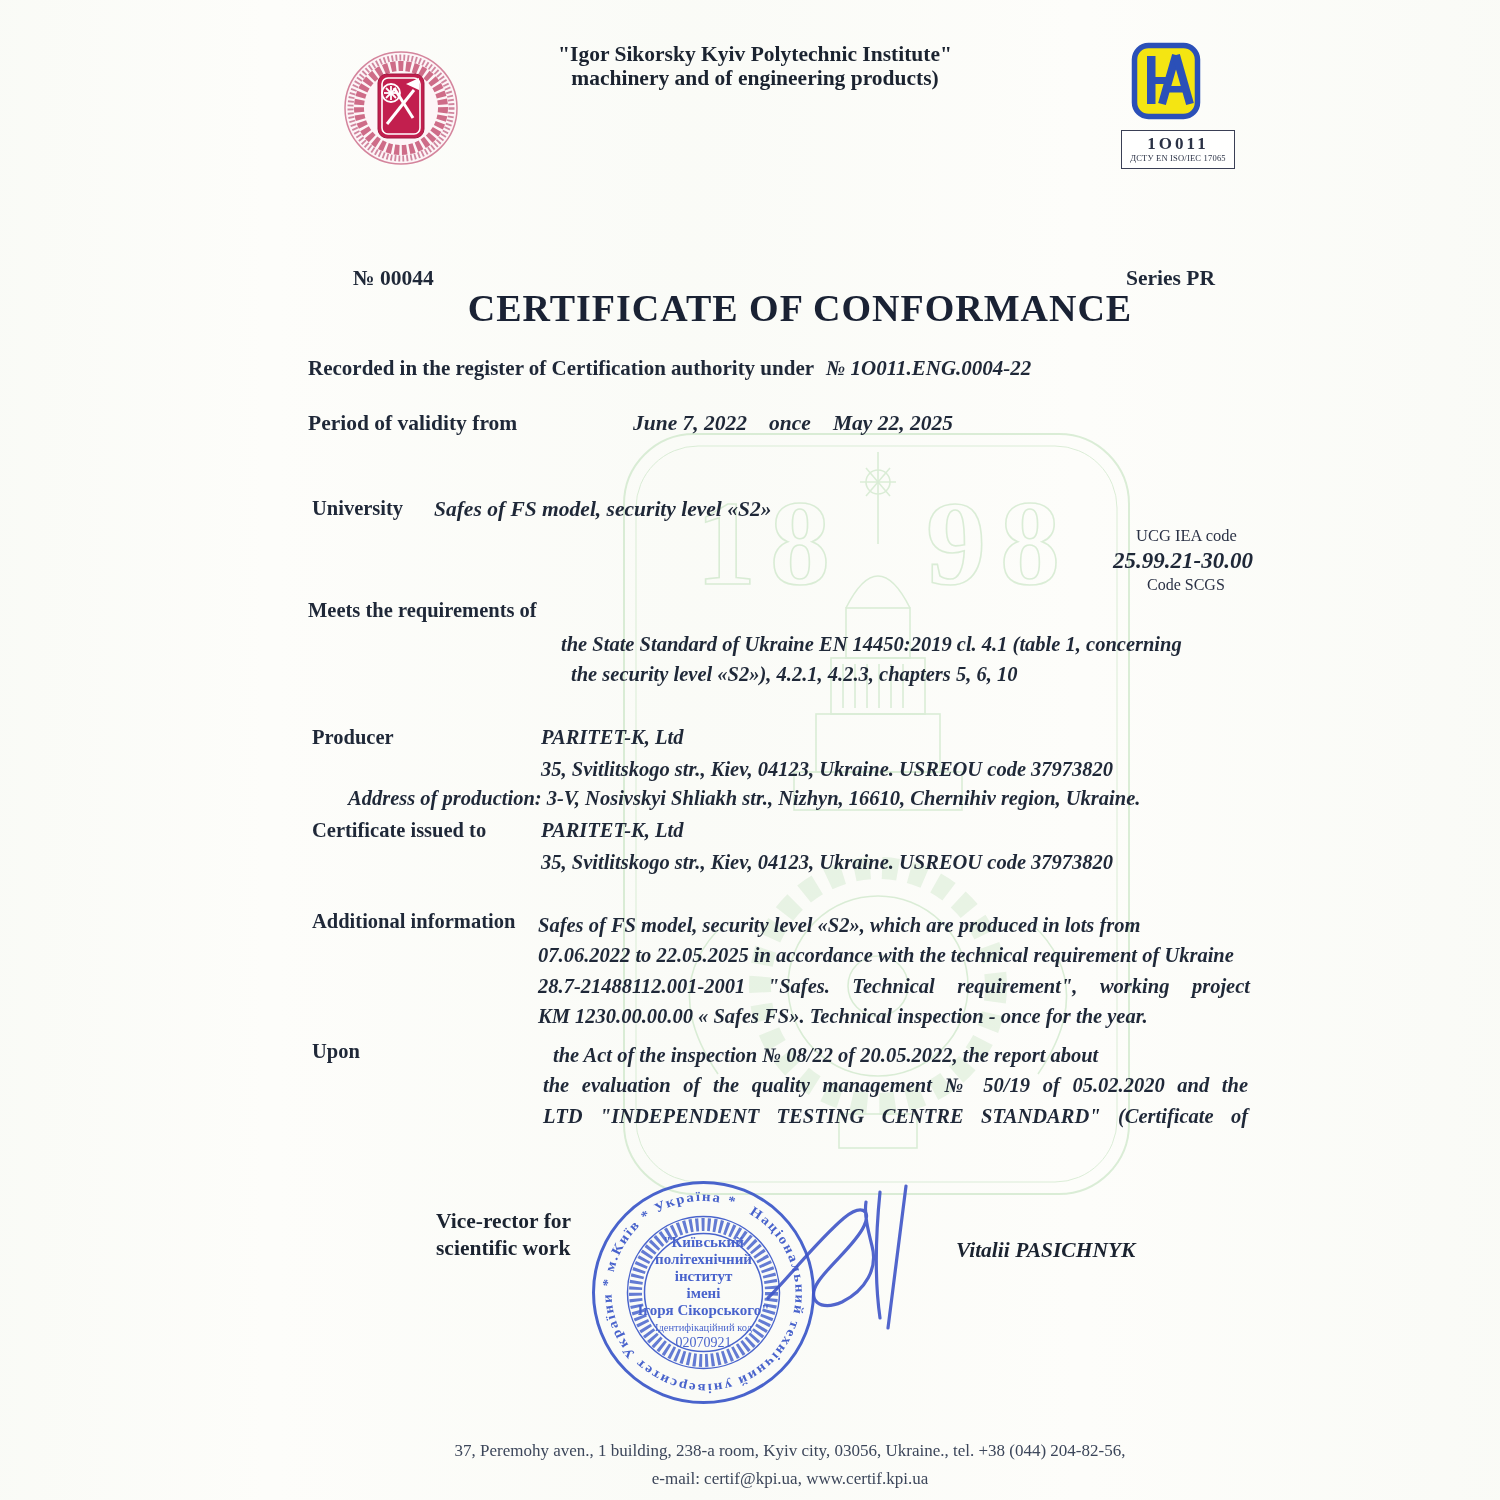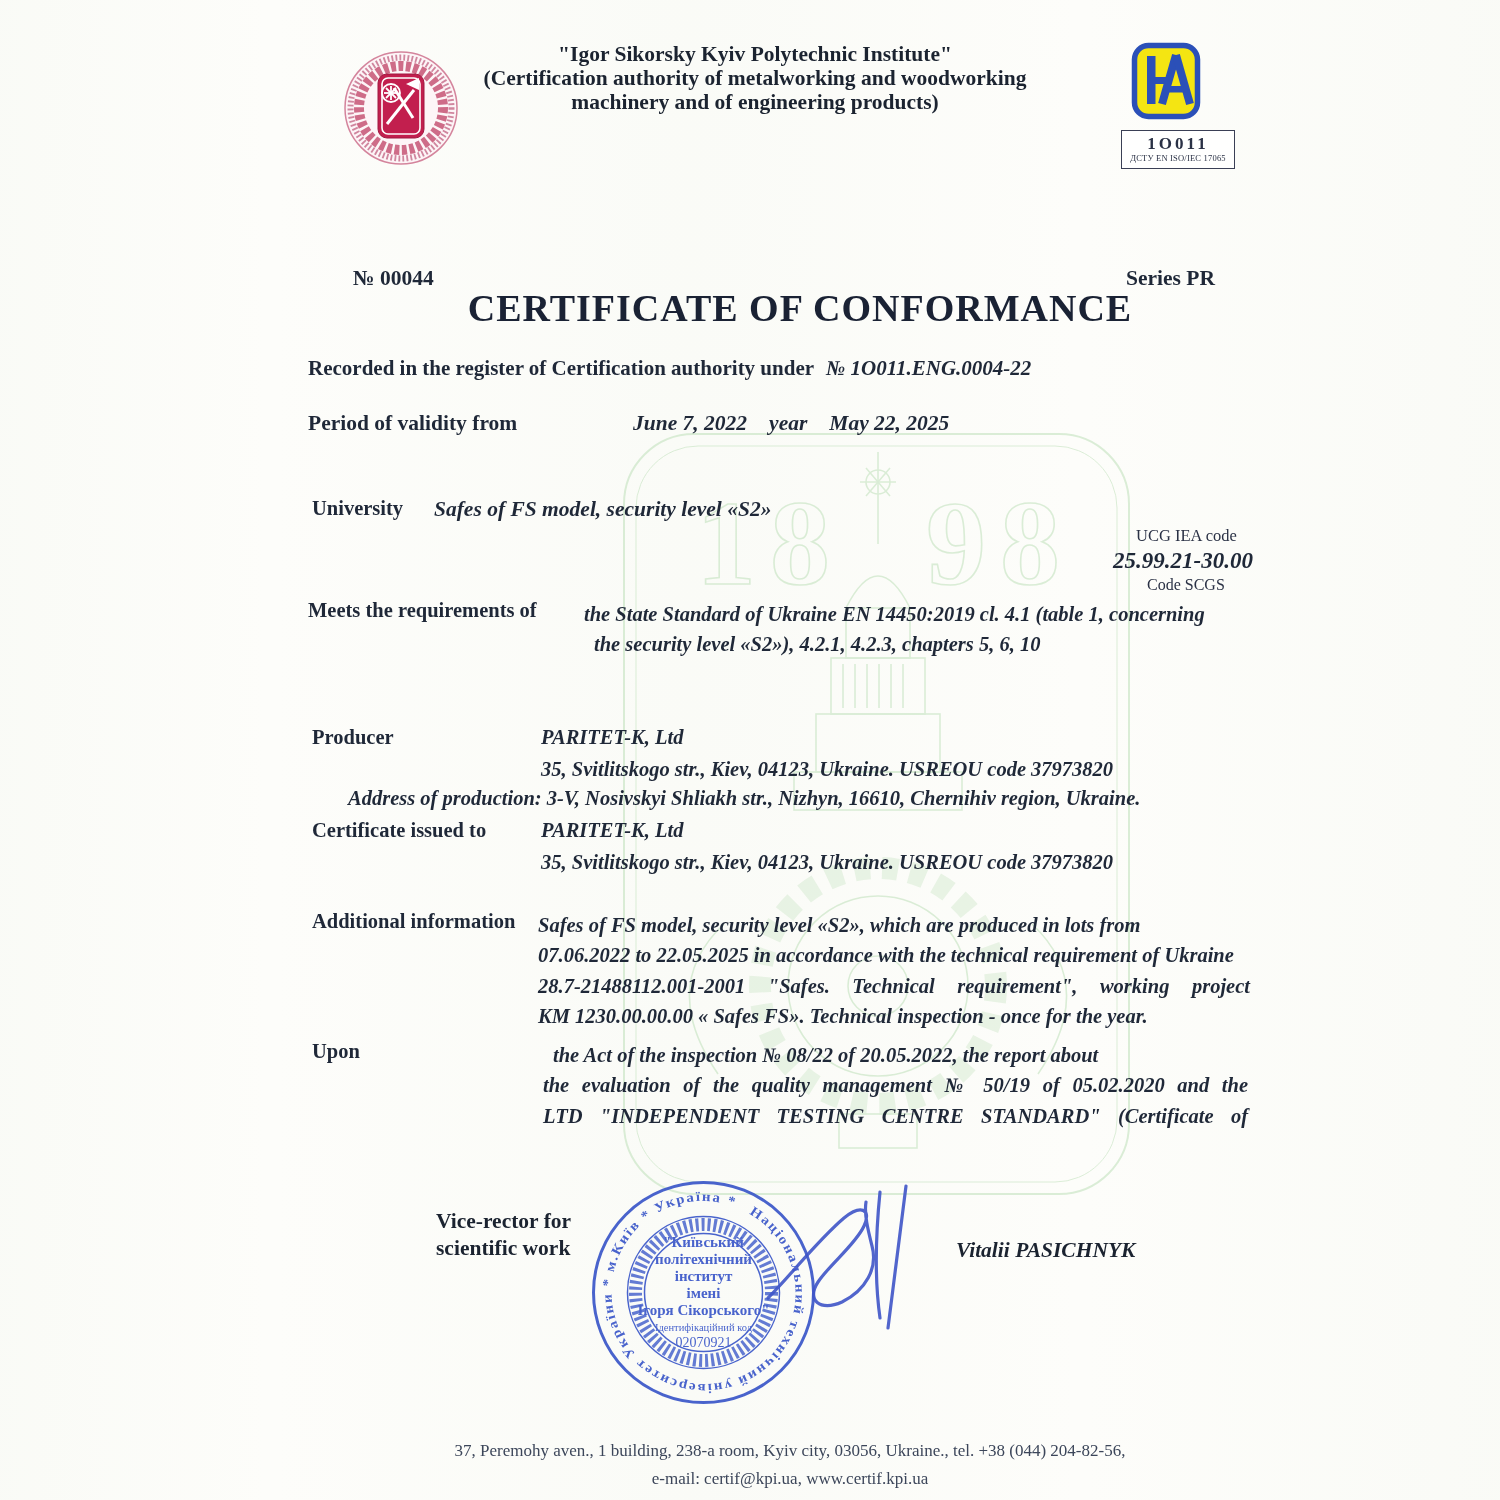--- a/index.html
+++ b/index.html
@@ -86,21 +86,20 @@
       <line x1="46" y1="40" x2="56" y2="50"></line>
         <line x1="56" y1="40" x2="46" y2="50"></line>
       <line x1="47" y1="76" x2="74" y2="42" stroke-width="3"></line>
       <line x1="54" y1="40" x2="73" y2="70" stroke-width="3"></line>
     </g>
     <path d="M66 36 l13 -6 l0 12 z" fill="#ffffff"></path>
   </svg>
 
   <div class="abs org-header">
     <div>"Igor Sikorsky Kyiv Polytechnic Institute"</div>
-    <div>(Certification authority of metalworking and woodworking</div>
     <div>machinery and of engineering products)</div>
   </div>
 
   <svg class="abs" style="left:1131px;top:42px;z-index:2;" width="70" height="84" viewBox="0 0 70 84">
     <rect x="3.5" y="3.5" width="63" height="71" rx="14" fill="#f4e512" stroke="#2b50b8" stroke-width="5.5"></rect>
     <g fill="#2b50b8" stroke="#2b50b8">
       <rect x="16" y="14" width="8.5" height="48" stroke="none"></rect>
       <line x1="45" y1="13" x2="31" y2="62" stroke-width="8"></line>
       <line x1="45" y1="13" x2="59" y2="62" stroke-width="8"></line>
       <rect x="23" y="35" width="14" height="7" stroke="none"></rect>
@@ -117,33 +116,33 @@
   <div class="abs cert-title">CERTIFICATE OF CONFORMANCE</div>
 
   <div class="abs" style="left:308px;top:356px;z-index:1;white-space:nowrap;">
     <span class="lbl" style="font-size:21px;">Recorded in the register of Certification authority under</span>
     <span class="val" style="font-size:21px;margin-left:8px;">№ 1O011.ENG.0004-22</span>
   </div>
 
   <div class="abs lbl" style="left:308px;top:411px;font-size:21.5px;">Period of validity from</div>
   <div class="abs" style="left:633px;top:411px;white-space:nowrap;z-index:1;">
     <span class="val" style="font-size:21.5px;">June 7, 2022</span>
-    <span class="val" style="font-size:21.5px;margin:0 18px;">year</span>
+    <span class="val" style="font-size:21.5px;margin:0 18px;">once</span>
     <span class="val" style="font-size:21.5px;">May 22, 2025</span>
   </div>
 
   <div class="abs lbl" style="left:312px;top:497px;">University</div>
   <div class="abs val" style="left:434px;top:497px;font-size:21.5px;">Safes of FS model, security level «S2»</div>
 
   <div class="abs small-label" style="left:1136px;top:526px;">UCG IEA code</div>
   <div class="abs code-val" style="left:1113px;top:548px;">25.99.21-30.00</div>
   <div class="abs small-label" style="left:1147px;top:576px;font-size:16px;">Code SCGS</div>
 
   <div class="abs lbl" style="left:308px;top:599px;">Meets the requirements of</div>
-  <div class="abs lines" style="left:561px;top:599px;width:672px;margin-left:23px;">
+  <div class="abs lines" style="left:561px;top:629px;width:672px;">
     <div>the State Standard of Ukraine EN 14450:2019 cl. 4.1 (table 1, concerning</div>
     <div class="ind">the security level «S2»), 4.2.1, 4.2.3, chapters 5, 6, 10</div>
   </div>
 
   <div class="abs lbl" style="left:312px;top:726px;">Producer</div>
   <div class="abs val" style="left:541px;top:726px;">PARITET-K, Ltd</div>
   <div class="abs val" style="left:541px;top:758px;">35, Svitlitskogo str., Kiev, 04123, Ukraine. USREOU code 37973820</div>
   <div class="abs val" style="left:348px;top:787px;">Address of production: 3-V, Nosivskyi Shliakh str., Nizhyn, 16610, Chernihiv region, Ukraine.</div>
 
   <div class="abs lbl" style="left:312px;top:819px;">Certificate issued to</div>

